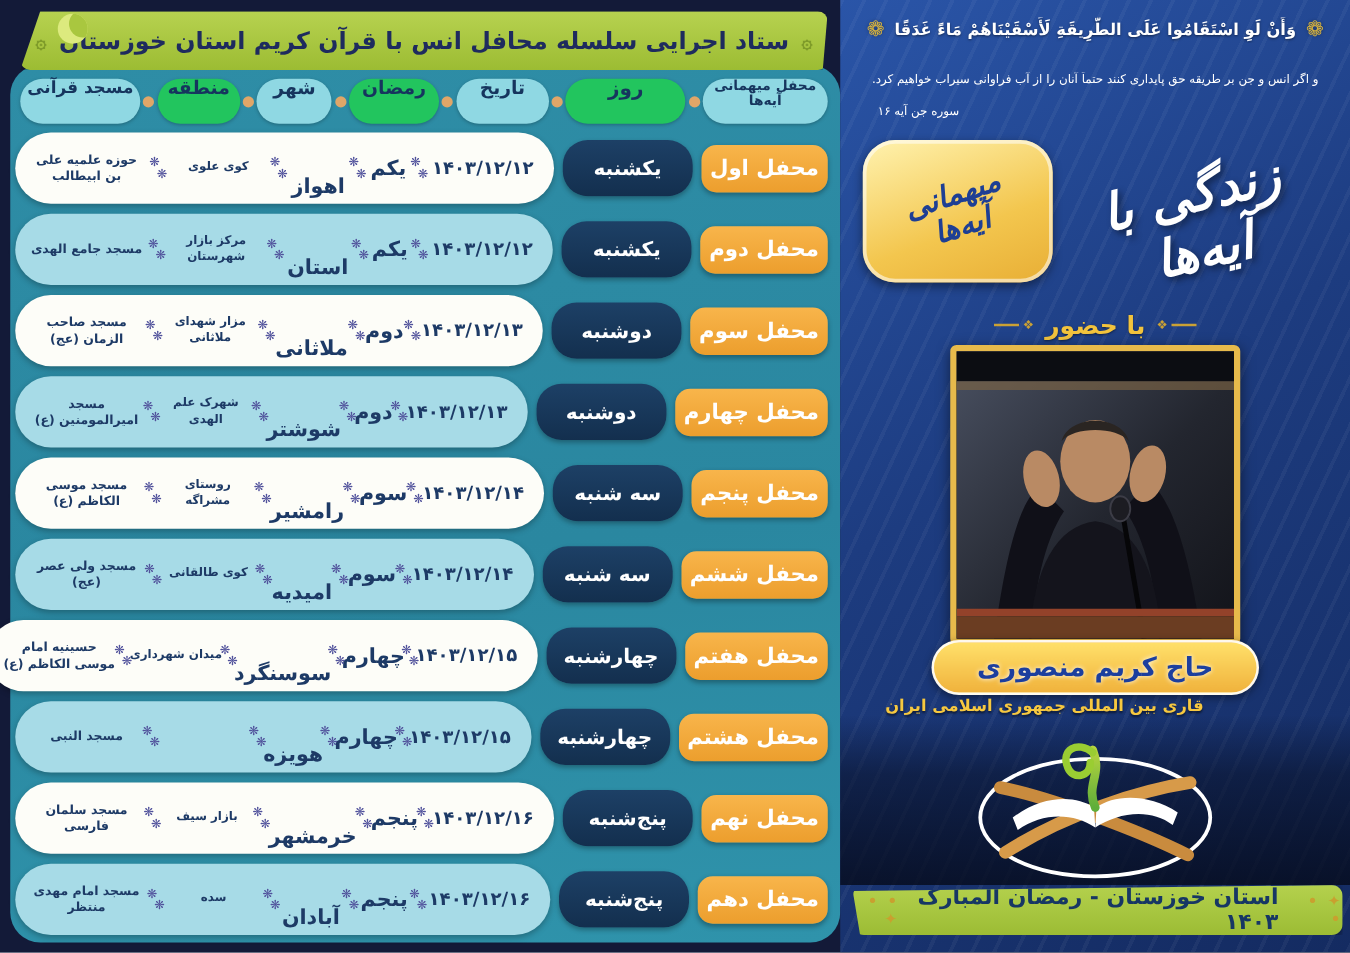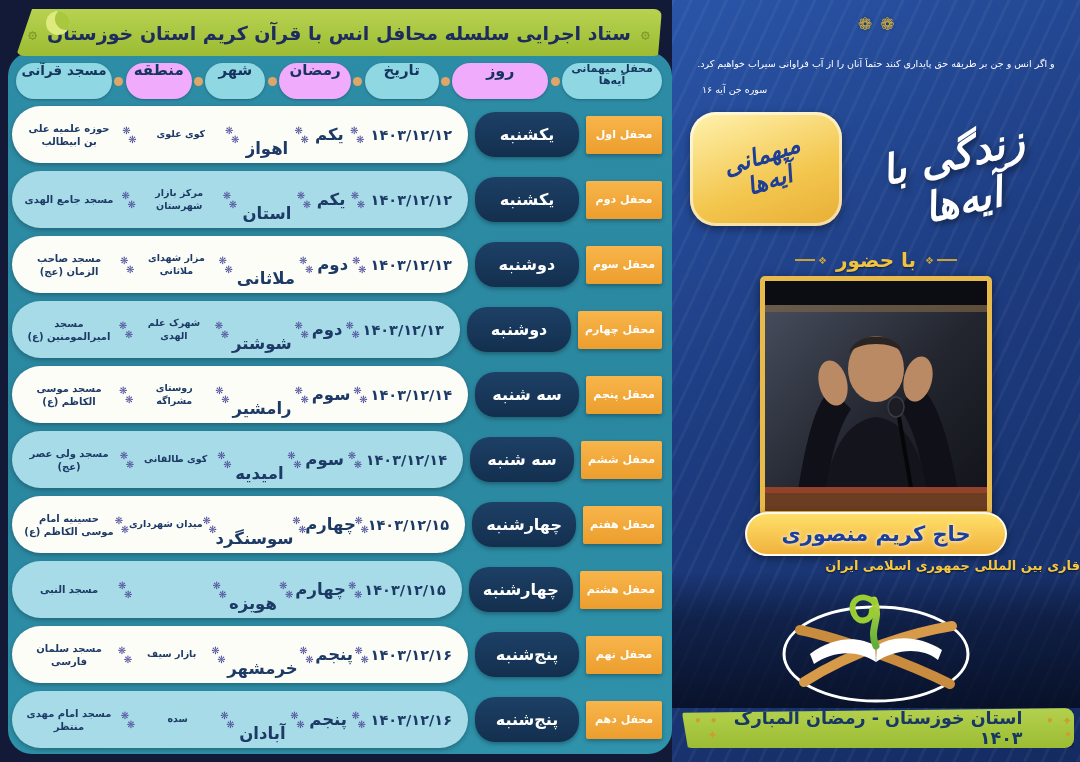--- a/index.html
+++ b/index.html
@@ -14,26 +14,26 @@
     clip-path:polygon(16px 0%,100% 0%,calc(100% - 4px) 100%,0% 100%);
     display:flex;align-items:center;justify-content:center;gap:10px;
     color:#1e2b5e;font-weight:bold;font-size:19px;box-shadow:0 2px 5px rgba(0,0,0,.35);}
   .crescent{position:absolute;left:46px;top:11px;width:24px;height:24px;border-radius:50%;background:#dcea7e;overflow:hidden;}
   .crescent::after{content:"";position:absolute;left:9px;top:-3px;width:22px;height:22px;border-radius:50%;background:#a9c73f;}
   .banner-orn{color:#7f9c2a;font-size:15px;font-weight:bold;}
   .col-headers{position:absolute;left:16px;top:61px;width:646px;height:40px;display:flex;align-items:center;justify-content:space-between;}
   .col-pill{height:36px;border-radius:18px;display:flex;align-items:flex-start;justify-content:center;
     color:#16355e;font-weight:bold;box-shadow:0 1px 3px rgba(0,0,0,.25);text-align:center;line-height:1.05;}
   .col-pill.cyan{background:#8fd8e3;}
-  .col-pill.white{background:#f0abfc;}
+  .col-pill.white{background:#22c55e;}
   .hdr-dot{width:9px;height:9px;border-radius:50%;background:#e0a668;flex:0 0 auto;}
   .rows{position:absolute;left:12px;top:104px;width:656px;height:646px;display:flex;flex-direction:column;justify-content:space-between;}
   .srow{height:61px;display:flex;align-items:center;gap:7px;padding-right:6px;}
-  .mahfel-pill{min-width:62px;height:38px;padding:0 7px;border-radius:2px;flex:0 0 auto;
-    background:linear-gradient(180deg,#f8b54b,#ec9e2d);color:#fff;font-weight:bold;font-size:11px;
+  .mahfel-pill{min-width:62px;height:38px;padding:0 7px;border-radius:12px;flex:0 0 auto;
+    background:linear-gradient(180deg,#f8b54b,#ec9e2d);color:#fff;font-weight:bold;font-size:17px;
     display:flex;align-items:center;justify-content:center;box-shadow:0 2px 4px rgba(0,0,0,.3);}
   .day-pill{width:104px;height:45px;border-radius:20px;flex:0 0 auto;
     background:linear-gradient(180deg,#1d4066,#132f4e);color:#fff;font-weight:bold;font-size:16px;
     display:flex;align-items:center;justify-content:center;box-shadow:0 2px 4px rgba(0,0,0,.3);}
   .capsule{flex:1;height:57px;border-radius:29px;display:flex;align-items:center;justify-content:space-between;
     padding:0 16px 0 10px;color:#1d3a66;box-shadow:0 2px 5px rgba(0,0,0,.28);}
   .capsule.white{background:#fdfdf8;}
   .capsule.blue{background:#a7dbe7;}
   .c-date{font-weight:bold;font-size:14.5px;white-space:nowrap;text-align:center;}
   .c-ram{font-weight:bold;font-size:16.5px;white-space:nowrap;}
@@ -67,22 +67,22 @@
   .orn{display:flex;align-items:center;gap:3px;color:#caa135;font-size:10px;}
   .orn .bar{width:20px;height:2px;background:#caa135;}
   .photo-frame{position:absolute;top:276px;left:50%;transform:translateX(-50%);width:222px;height:230px;
     border:5px solid #e7ba4b;border-radius:5px;background:#14151c;overflow:hidden;box-shadow:0 3px 10px rgba(0,0,0,.5);}
   .lower-dark{position:absolute;top:572px;left:0;right:0;height:136px;
     background:linear-gradient(180deg,rgba(8,16,38,0) 0%,rgba(8,16,38,.55) 35%,rgba(5,10,26,.8) 100%);}
   .name-banner{position:absolute;top:512px;left:50%;transform:translateX(-50%);width:258px;height:40px;border-radius:22px;
     background:linear-gradient(180deg,#ffe06a,#f0b23c);border:2px solid rgba(255,255,255,.9);
     display:flex;align-items:center;justify-content:center;box-shadow:0 2px 7px rgba(0,0,0,.45);}
   .name-banner span{color:#1c3f9e;font-weight:bold;font-size:21px;text-shadow:0 0 4px #fff;}
-  .qari-title{position:absolute;top:558px;left:0;right:0;text-align:right;color:#f6c840;font-weight:bold;font-size:13px;
-    text-shadow:0 1px 2px rgba(0,0,0,.6);}
+  .qari-title{position:absolute;top:558px;left:0;right:0;text-align:left;color:#f6c840;font-weight:bold;font-size:13px;
+    text-shadow:0 1px 2px rgba(0,0,0,.6);padding-left:36px;}
   .logo{position:absolute;top:582px;left:50%;transform:translateX(-50%);}
   .footer-bar{position:absolute;top:708px;left:10px;right:6px;height:40px;border-radius:9px;
     background:linear-gradient(180deg,#b4d14d,#9cbc34);
     clip-path:polygon(0 12%,100% 0%,100% 100%,1.5% 100%);
     display:flex;align-items:center;justify-content:center;gap:14px;
     color:#173764;font-weight:bold;font-size:17.5px;box-shadow:0 2px 5px rgba(0,0,0,.4);}
   .footer-orn{color:#c9a02f;font-size:12px;letter-spacing:2px;}
 </style>
 </head>
 <body>
@@ -446,20 +446,21 @@
             <span>❋</span>
           </div>
 <span class="c-mosque">مسجد امام مهدی منتظر</span>
     </div>
   </div>
 </div>
 
   <div class="right-panel">
     <div class="verse-row">
       <span class="medallion">❁</span>
+      <span class="verse">وَأَنْ لَوِ اسْتَقَامُوا عَلَى الطَّرِيقَةِ لَأَسْقَيْنَاهُمْ مَاءً غَدَقًا</span>
       <span class="medallion">❁</span>
     </div>
     <div class="translation">و اگر انس و جن بر طریقه حق پایداری کنند حتماً آنان را از آب فراوانی سیراب خواهیم کرد.</div>
     <div class="verse-ref">سوره جن آیه ۱۶</div>
 
     <div class="yellow-box">
       <div class="box-callig">میهمانی آیه‌ها</div>
     </div>
     <div class="main-callig">زندگی با آیه‌ها</div>
 

